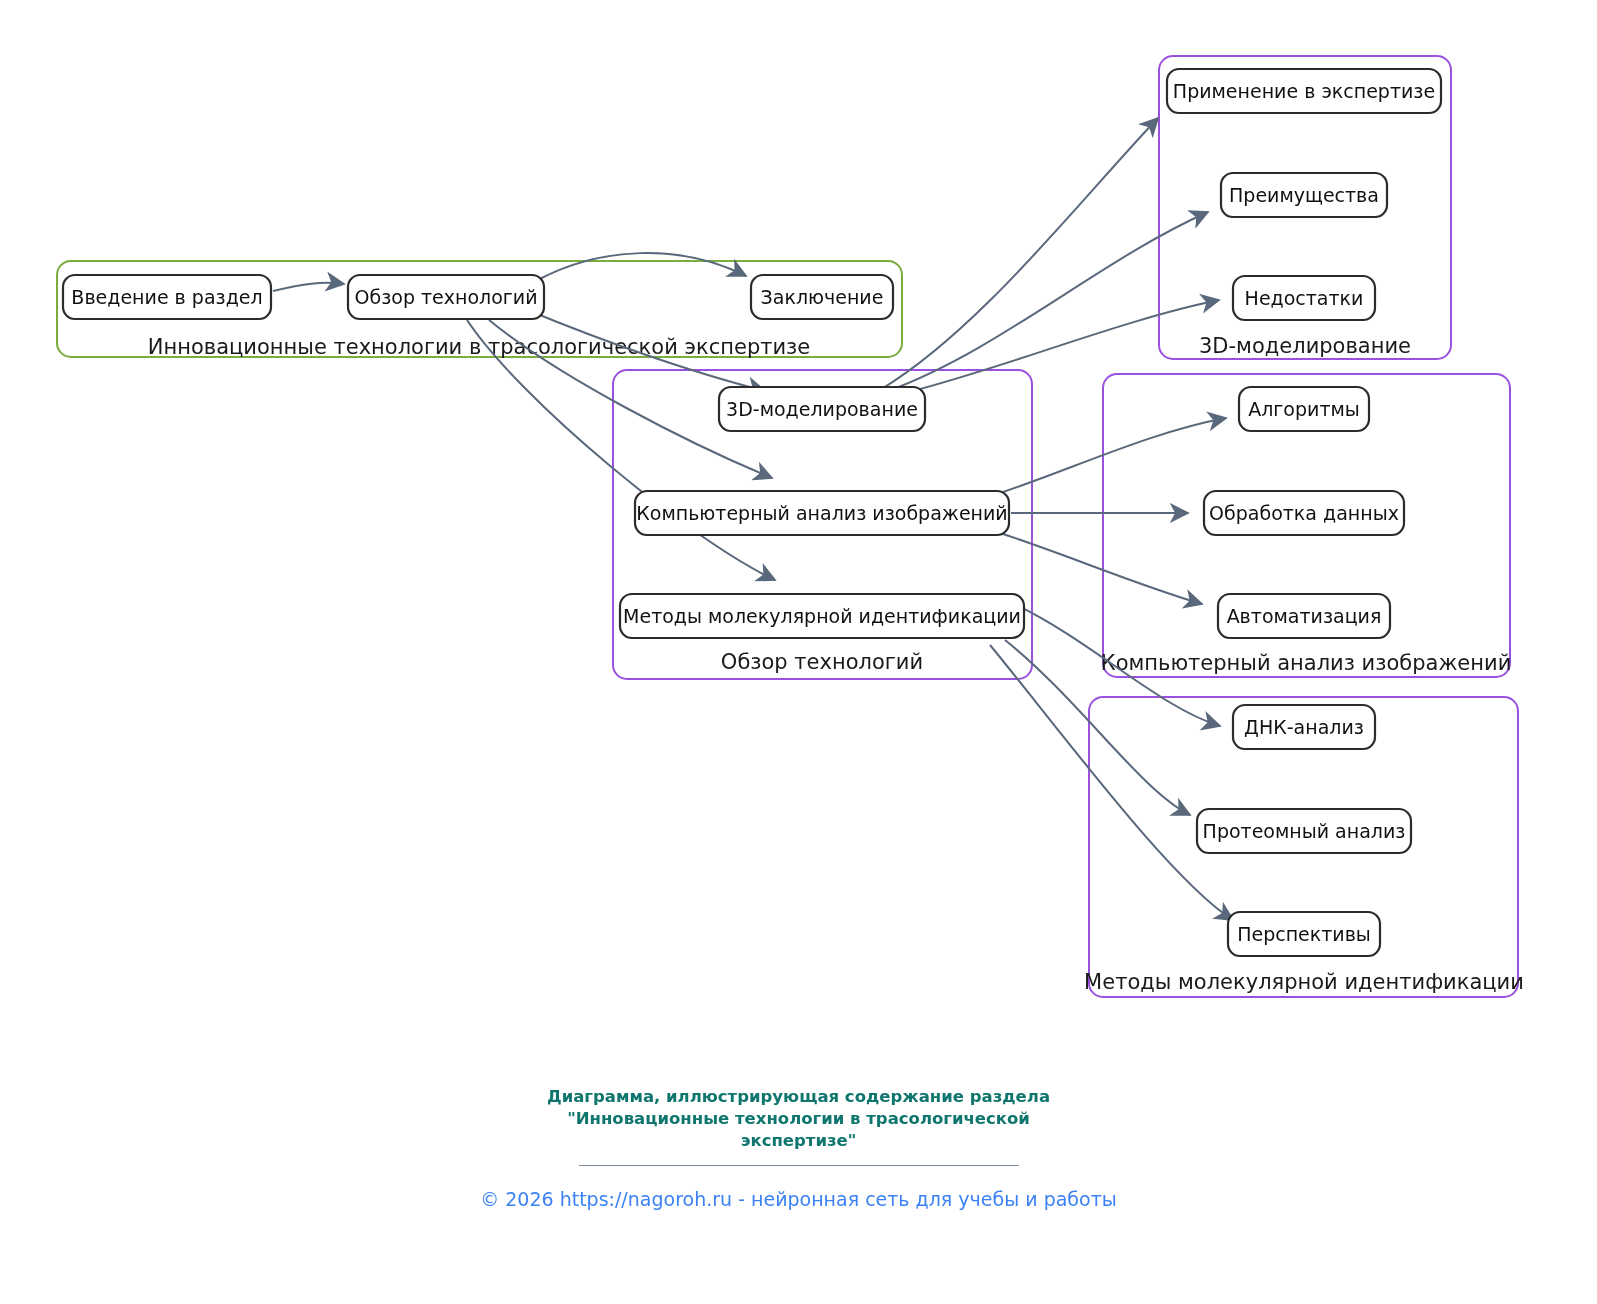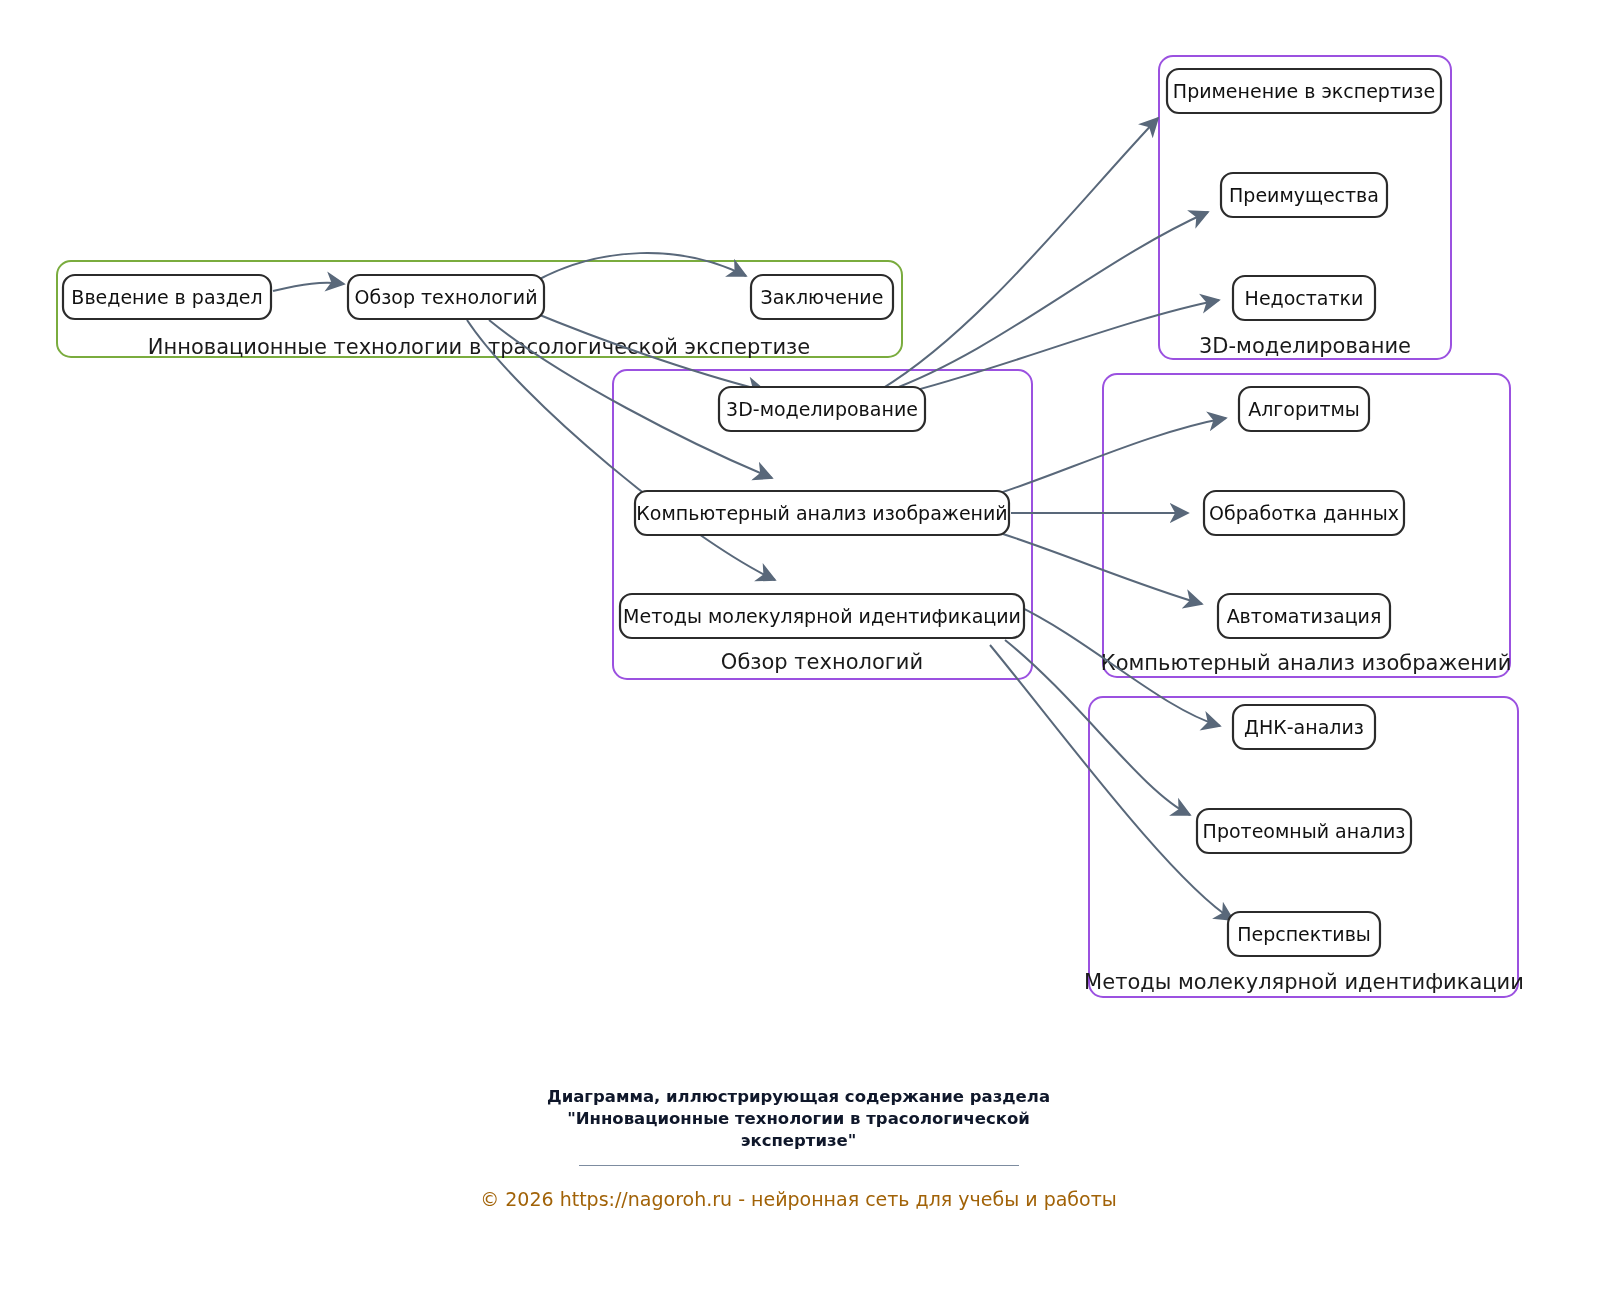--- a/index.html
+++ b/index.html
@@ -44,36 +44,36 @@
     position:absolute;
     left:0;right:0;
     top:1086px;
     text-align:center;
     pointer-events:none;
   }
   .footer-title{
     font-family:"DejaVu Sans","Liberation Sans",sans-serif;
     font-size:16.5px;
     font-weight:bold;
-    color:#0f172a;
+    color:#0f766e;
     line-height:1.32;
     max-width:540px;
     margin:0 auto;
   }
   .footer-rule{
     width:440px;
     height:0;
     border:0;
     border-top:1.5px solid #7d8ca0;
     margin:14px auto 0 auto;
   }
   .footer-copy{
     font-family:"DejaVu Sans","Liberation Sans",sans-serif;
     font-size:19px;
-    color:#a16207;
+    color:#3b82f6;
     margin-top:22px;
   }
 </style>
 </head>
 <body>
 
 <svg id="canvas" viewBox="0 0 1597 1304">
   <defs>
     <marker id="arrow" viewBox="0 0 12 12" refX="10" refY="6" markerWidth="11" markerHeight="11" orient="auto-start-reverse">
       <path class="arrow-head" d="M0,0.5 L11,6 L0,11.5 L3,6 Z"></path>

